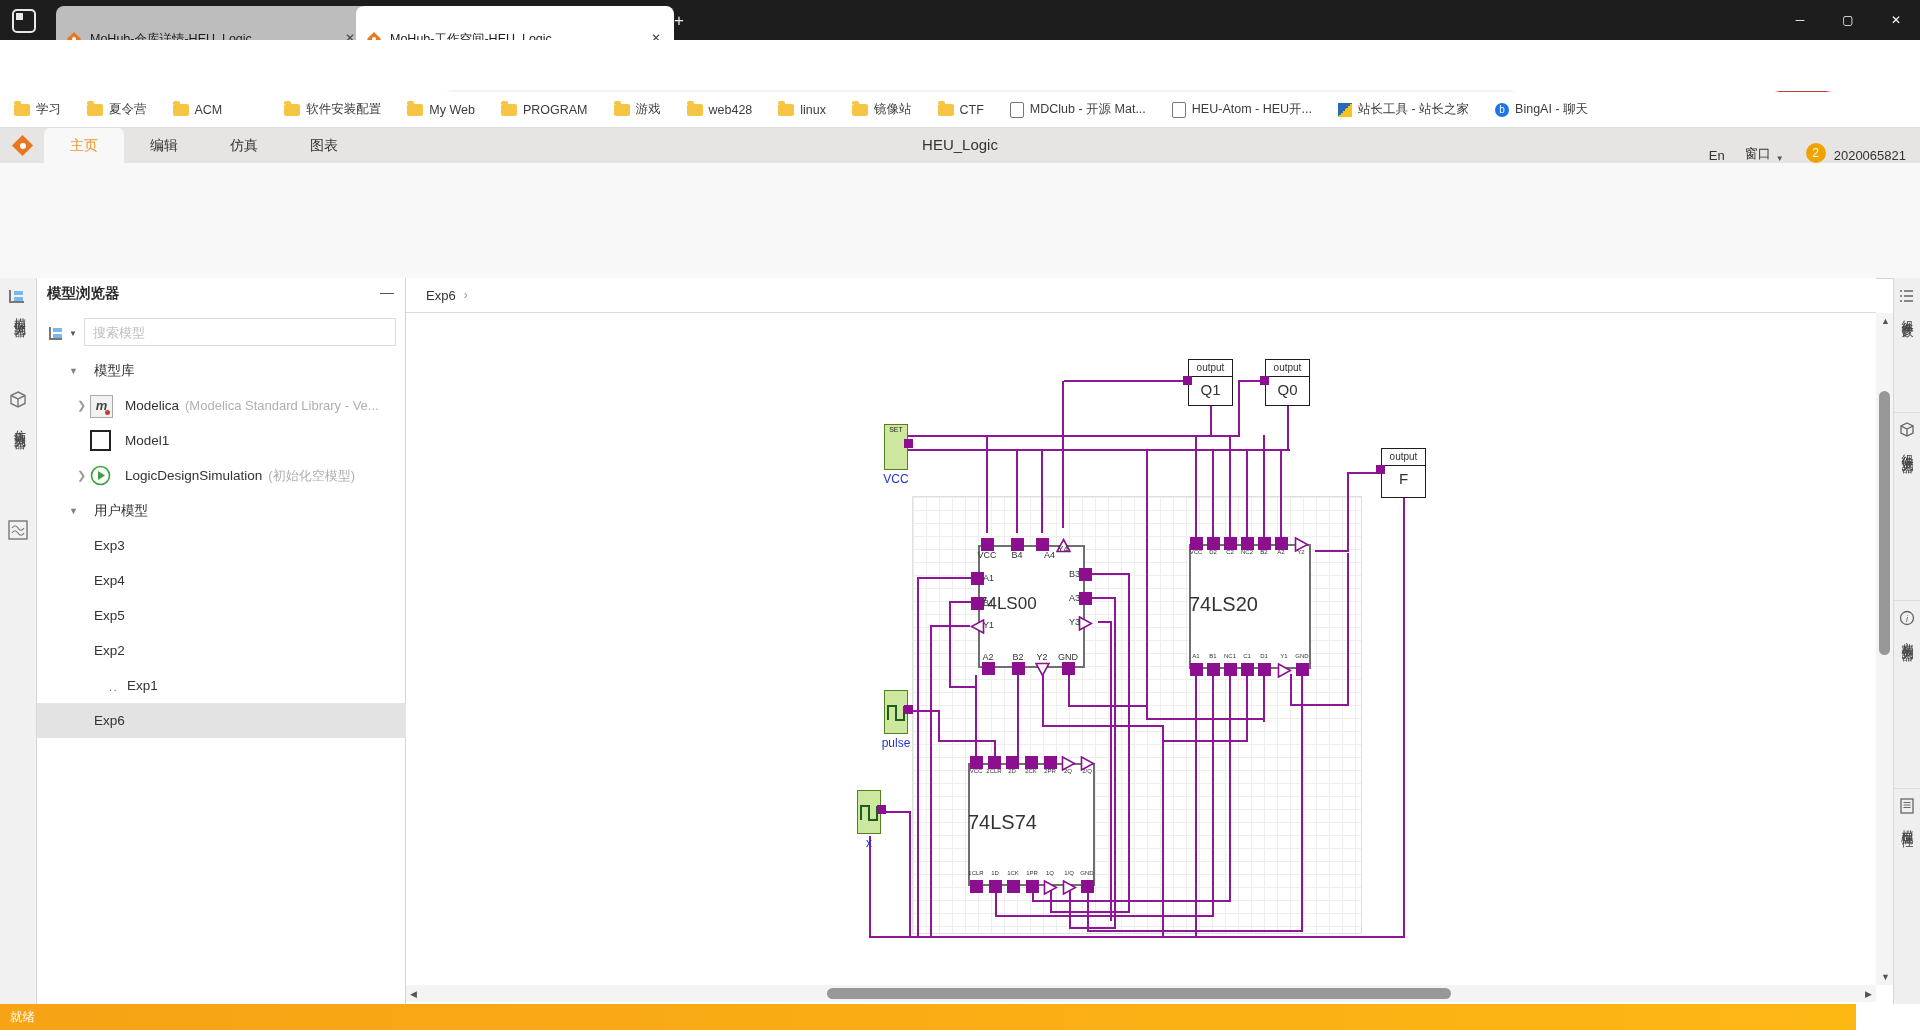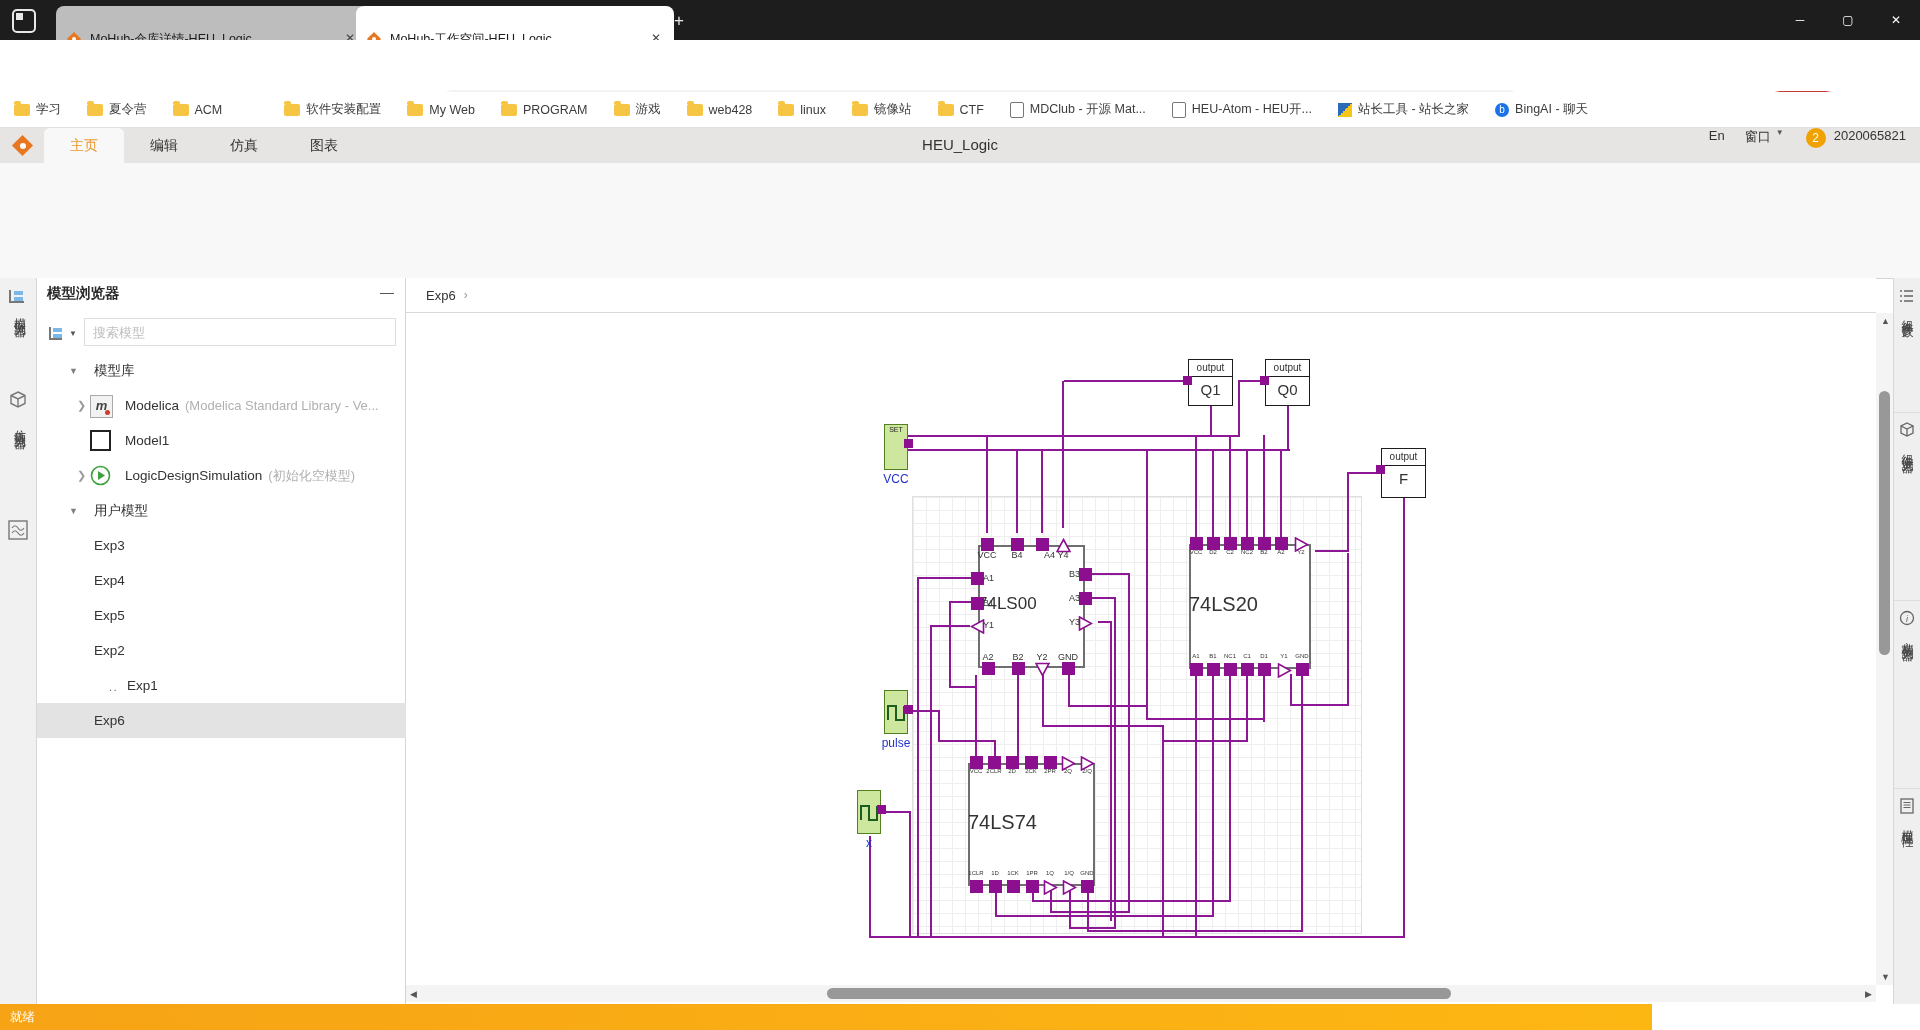--- a/index.html
+++ b/index.html
@@ -33,21 +33,21 @@
   .fold{width:16px;height:12px;background:#f7c544;border-radius:2px;position:relative;margin-right:6px;flex:none;}
   .fold:before{content:"";position:absolute;left:0;top:-3px;width:7px;height:3px;background:#f7c544;border-radius:2px 2px 0 0;}
   .page{width:12px;height:14px;background:#fff;border:1.5px solid #777;border-radius:2px;margin-right:6px;flex:none;}
   .sq-ico{width:14px;height:14px;margin-right:6px;flex:none;}
   
   #ribtabs{left:0;top:128px;width:1920px;height:35px;background:#e7e5e3;border-bottom:1px solid #d8d5d2;}
   .rtab{top:0;height:35px;line-height:35px;padding:0 26px;font-size:14px;color:#333;display:inline-block;}
   .rtab.on{background:#f8f8f8;color:#e8962d;border-radius:6px 6px 0 0;}
   #mohublogo{left:12px;top:7px;width:22px;height:22px;}
   #ribtitle{top:8px;left:0;width:1920px;text-align:center;font-size:15px;color:#333;pointer-events:none;}
-  #ribright{top:0;right:14px;height:35px;display:flex;align-items:flex-start;font-size:13px;color:#333;}
+  #ribright{top:0;right:14px;height:35px;display:flex;align-items:flex-end;font-size:13px;color:#333;}
   #ribright .badge{width:20px;height:20px;border-radius:50%;background:#f0a200;color:#fff;text-align:center;line-height:20px;font-size:12px;margin:0 8px 0 22px;}
   #ribbody{left:0;top:163px;width:1920px;height:115px;background:#f8f8f8;border-bottom:1px solid #d5d5d5;}
   .gsep{top:170px;width:1px;height:96px;background:#dcdcdc;}
   .glbl{top:252px;font-size:12px;color:#777;text-align:center;width:90px;margin-left:-45px;}
   .rbtn{top:168px;text-align:center;font-size:12px;color:#333;}
   .rbtn .blbl{margin-top:3px;}
   .caret{font-size:8px;color:#555;line-height:8px;}
   .sbtn{height:24px;display:flex;align-items:center;font-size:12px;color:#333;padding:0 4px;}
   .sbtn svg{margin-right:5px;}
   .sbtn.sel{background:#dddcdb;outline:1px solid #b3b3b3;}
@@ -89,21 +89,21 @@
   .src{position:absolute;background:#cde89e;border:1.5px solid #54801f;box-sizing:border-box;}
   .srclbl{position:absolute;width:60px;text-align:center;color:#2233cc;font-size:12px;}
   .srcbadge{position:absolute;width:100%;text-align:center;font-size:7px;color:#222;top:1px;}
   
   #vscroll{left:1876px;top:313px;width:17px;height:672px;background:#f4f4f4;}
   #vthumb{left:3px;top:78px;width:11px;height:264px;background:#989898;border-radius:6px;position:absolute;}
   #hscroll{left:406px;top:985px;width:1470px;height:17px;background:#f4f4f4;}
   #hthumb{left:421px;top:3px;width:624px;height:11px;background:#989898;border-radius:6px;position:absolute;}
   .scarr{position:absolute;font-size:9px;color:#555;}
   
-  #statusbar{left:0;top:1004px;width:1652px;height:26px;background:linear-gradient(90deg,#f6a315,#fdb713);color:#fff;font-size:12.5px;line-height:26px;padding-left:10px;box-sizing:border-box;}
+  #statusbar{left:0;top:1004px;width:1856px;height:26px;background:linear-gradient(90deg,#f6a315,#fdb713);color:#fff;font-size:12.5px;line-height:26px;padding-left:10px;box-sizing:border-box;}
 </style>
 </head>
 <body>
 
 <div id="stage">
 
   <div id="titlebar" class="abs">
     <div class="abs" style="left:12px;top:9px;width:20px;height:20px;border:2px solid #e8e8e8;border-radius:5px;">
       <div style="width:7px;height:7px;background:#e8e8e8;margin:2px;"></div>
     </div>
@@ -604,21 +604,21 @@
         <div class="chipname" style="left: 572px; top: 281px; width: 107px; font-size: 17px;">74LS00</div>
         <div class="pin" style="left: 574.5px; top: 225px;"></div>
         <div class="plbl" style="left: 568px; top: 237px; width: 26px; text-align: center; font-size: 9px;">VCC</div>
         <div class="pin" style="left: 604.5px; top: 225px;"></div>
         <div class="plbl" style="left: 598px; top: 237px; width: 26px; text-align: center; font-size: 9px;">B4</div>
         <div class="pin" style="left: 629.5px; top: 225px;"></div>
         <div class="plbl" style="left: 623px; top: 237px; width: 26px; text-align: right; font-size: 9px;">A4</div>
         <div style="position: absolute; left: 649.5px; top: 225px; width: 15px; height: 15px;"><svg width="15" height="15" viewBox="0 0 15 15">
             <polygon points="7.5,1.5 14,13.5 1,13.5" fill="#fff" stroke="#8b0f8f" stroke-width="1.6"></polygon>
           </svg></div>
-        <div class="plbl" style="left: 644px; top: 237px; width: 26px; text-align: center; font-size: 9px;">Y4</div>
+        <div class="plbl" style="left: 644px; top: 231px; width: 26px; text-align: center; font-size: 9px;">Y4</div>
         <div class="pin" style="left: 575.5px; top: 348.5px;"></div>
         <div class="plbl" style="left: 569px; top: 339px; width: 26px; text-align: center; font-size: 9px;">A2</div>
         <div class="pin" style="left: 605.5px; top: 348.5px;"></div>
         <div class="plbl" style="left: 599px; top: 339px; width: 26px; text-align: center; font-size: 9px;">B2</div>
         <div style="position: absolute; left: 628.5px; top: 348.5px; width: 15px; height: 15px;"><svg width="15" height="15" viewBox="0 0 15 15">
             <polygon points="1,1.5 14,1.5 7.5,13.5" fill="#fff" stroke="#8b0f8f" stroke-width="1.6"></polygon>
           </svg></div>
         <div class="plbl" style="left: 623px; top: 339px; width: 26px; text-align: center; font-size: 9px;">Y2</div>
         <div class="pin" style="left: 655.5px; top: 348.5px;"></div>
         <div class="plbl" style="left: 649px; top: 339px; width: 26px; text-align: center; font-size: 9px;">GND</div>

